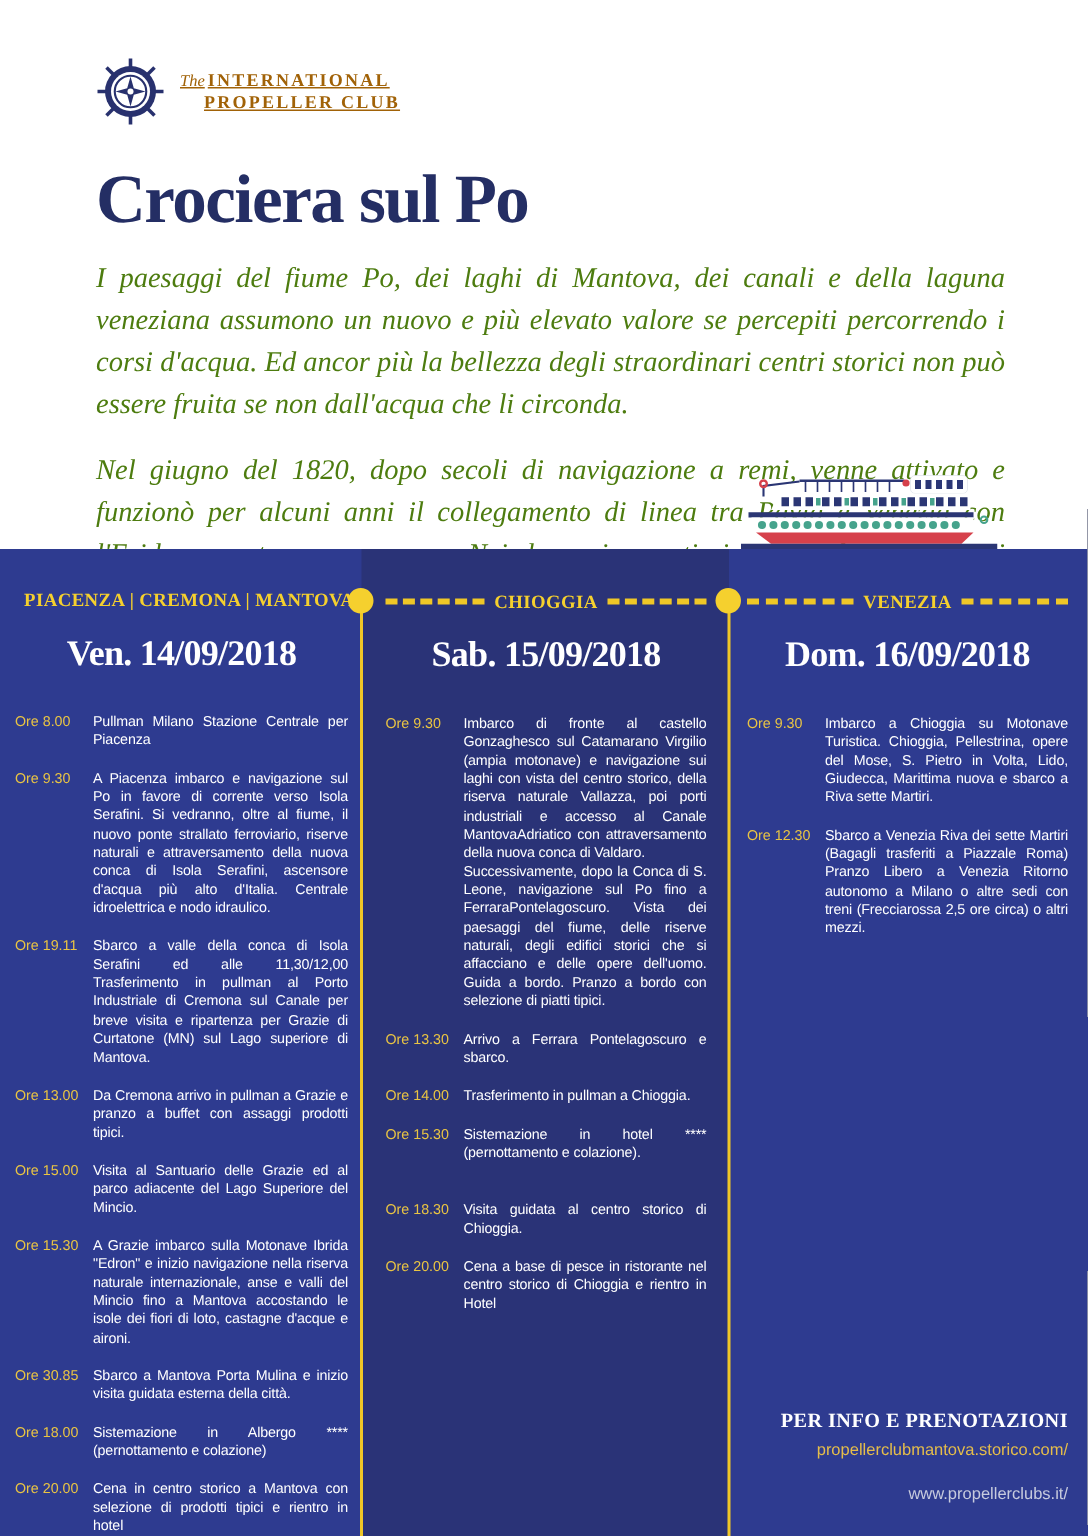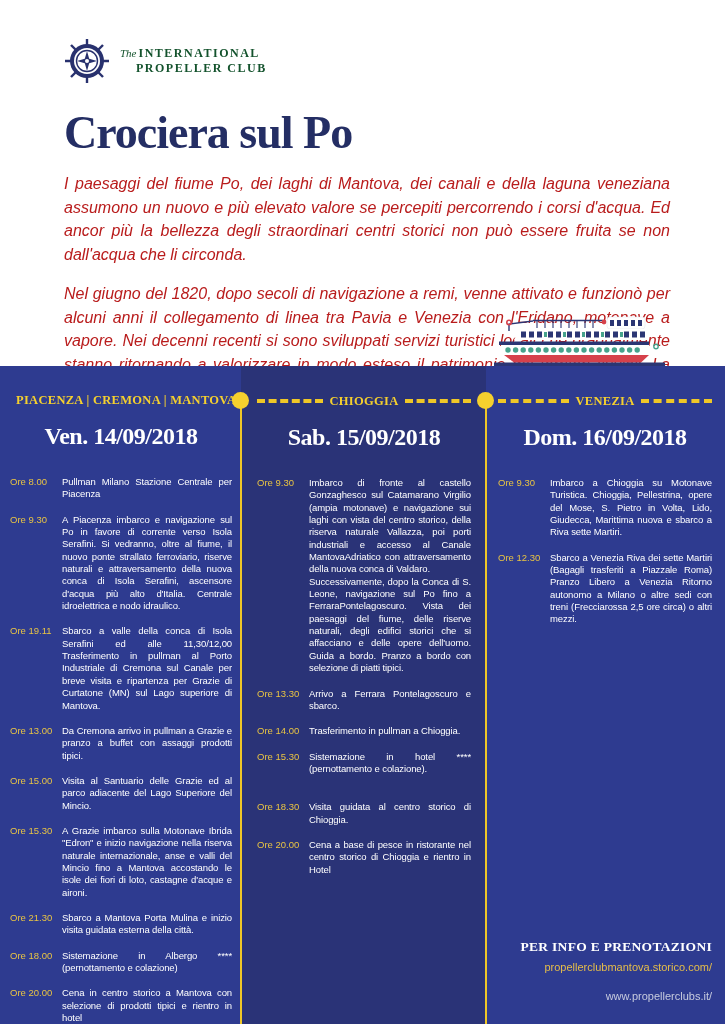--- a/index.html
+++ b/index.html
@@ -6,32 +6,32 @@
   html,body { background:#888; }
   .page {
     position:relative; width:725px; height:1024px; margin:0 auto;
     background:#ffffff; overflow:hidden;
     font-family:"Liberation Sans","DejaVu Sans",sans-serif;
   }
 
   
   .top { position:relative; height:366px; padding:38px 58px 0 64px; }
   .logo-row { display:flex; align-items:center; gap:10px; }
-  .logo-text { color:#14532d; font-family:"Liberation Serif","DejaVu Serif",serif;
-               font-size:12px; font-weight:bold; letter-spacing:1.5px; line-height:1.25; }
+  .logo-text { color:#a16207; font-family:"Liberation Serif","DejaVu Serif",serif;
+               font-size:12px; font-weight:bold; letter-spacing:1.5px; line-height:1.25;text-decoration:underline; }
   .logo-text .script { font-family:"Liberation Serif","DejaVu Serif",serif; font-style:italic;
                font-weight:normal; letter-spacing:0; font-size:11px; margin-right:2px; }
   .title {
     margin-top:26px; color:#242e64; font-family:"Liberation Serif","DejaVu Serif",serif;
     font-size:46px; font-weight:800; letter-spacing:-1px; line-height:1;
   }
   .intro {
-    margin-top:16px; width:606px; color:#b91c1c;
-    font-family:Liberation Sans, sans-serif; font-style:italic;
-    font-size:16px; line-height:1.47; text-align:justify;
+    margin-top:16px; width:606px; color:#4d7c0f;
+    font-family:Liberation Serif, serif; font-style:italic;
+    font-size:19px; line-height:1.47; text-align:justify;
   }
   .ship { position:absolute; right:60px; bottom:-4px; }
 
   
   .section { position:relative; height:658px; display:flex; background:#2e3b90; }
   .col { position:relative; display:flex; flex-direction:column; height:100%; }
   .col1 { width:241px; padding:0 9px 0 10px; }
   .col2 { width:245px; padding:0 15px 0 16px; background:#2a3377; }
   .col3 { width:239px; padding:0 13px 0 12px; }
 
@@ -217,21 +217,21 @@
           </div>
           <div class="sched-item">
             <span class="time">Ore 15.00</span>
             <span class="desc">Visita al Santuario delle Grazie ed al parco adiacente del Lago Superiore del Mincio.</span>
           </div>
           <div class="sched-item">
             <span class="time">Ore 15.30</span>
             <span class="desc">A Grazie imbarco sulla Motonave Ibrida "Edron" e inizio navigazione nella riserva naturale internazionale, anse e valli del Mincio fino a Mantova accostando le isole dei fiori di loto, castagne d'acque e aironi.</span>
           </div>
           <div class="sched-item">
-            <span class="time">Ore 21.30</span>
+            <span class="time">Ore 30.85</span>
             <span class="desc">Sbarco a Mantova Porta Mulina e inizio visita guidata esterna della città.</span>
           </div>
           <div class="sched-item">
             <span class="time">Ore 18.00</span>
             <span class="desc">Sistemazione in Albergo **** (pernottamento e colazione)</span>
           </div>
           <div class="sched-item">
             <span class="time">Ore 20.00</span>
             <span class="desc">Cena in centro storico a Mantova con selezione di prodotti tipici e rientro in hotel</span>
           </div>

